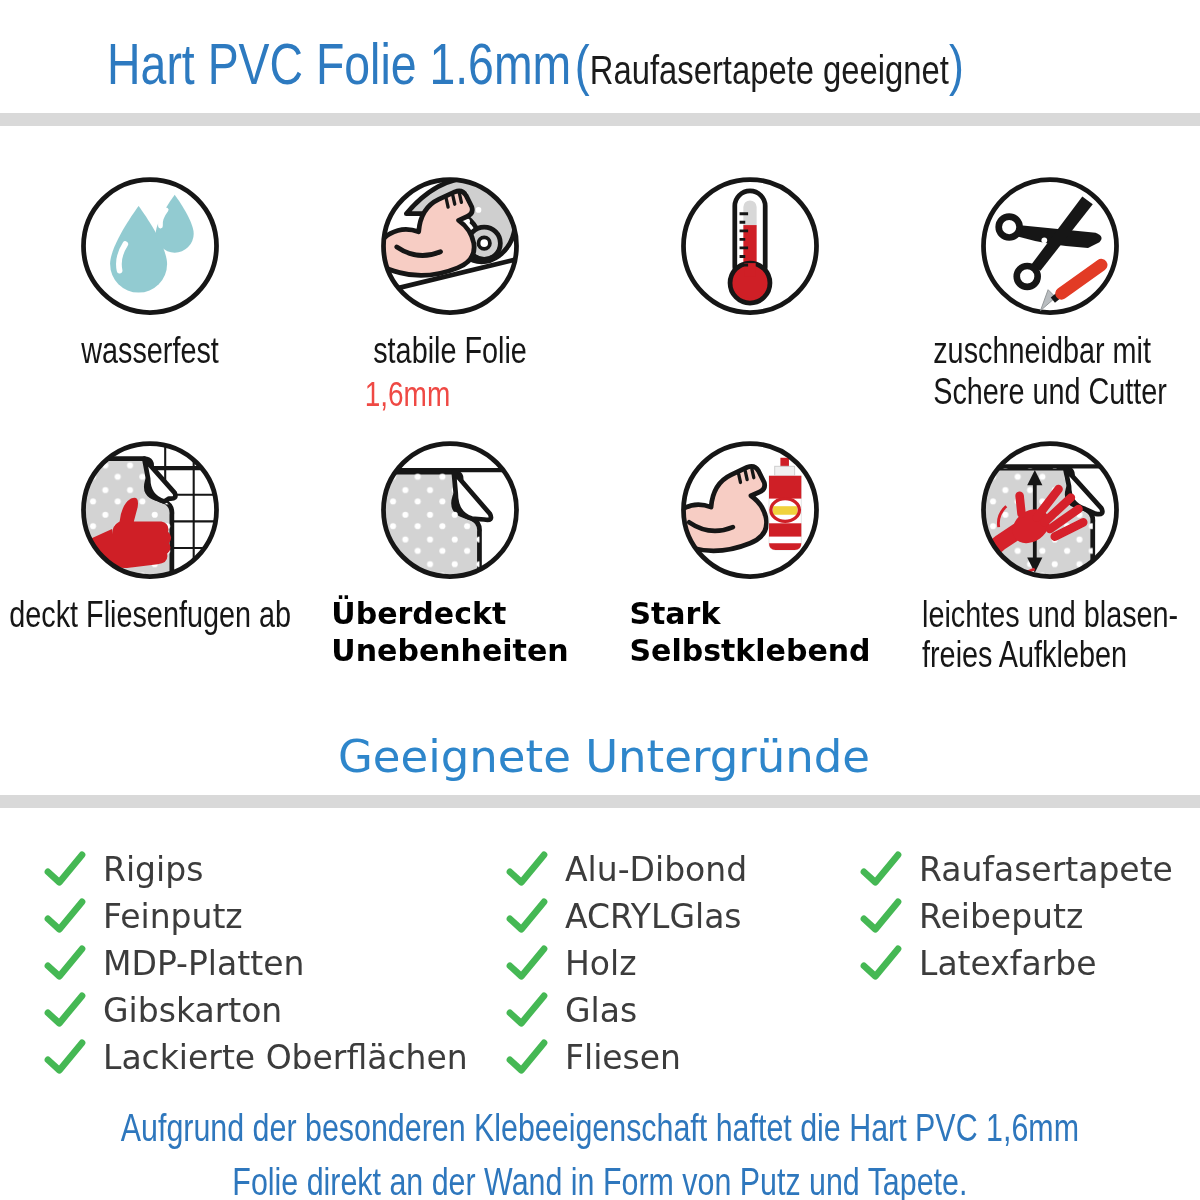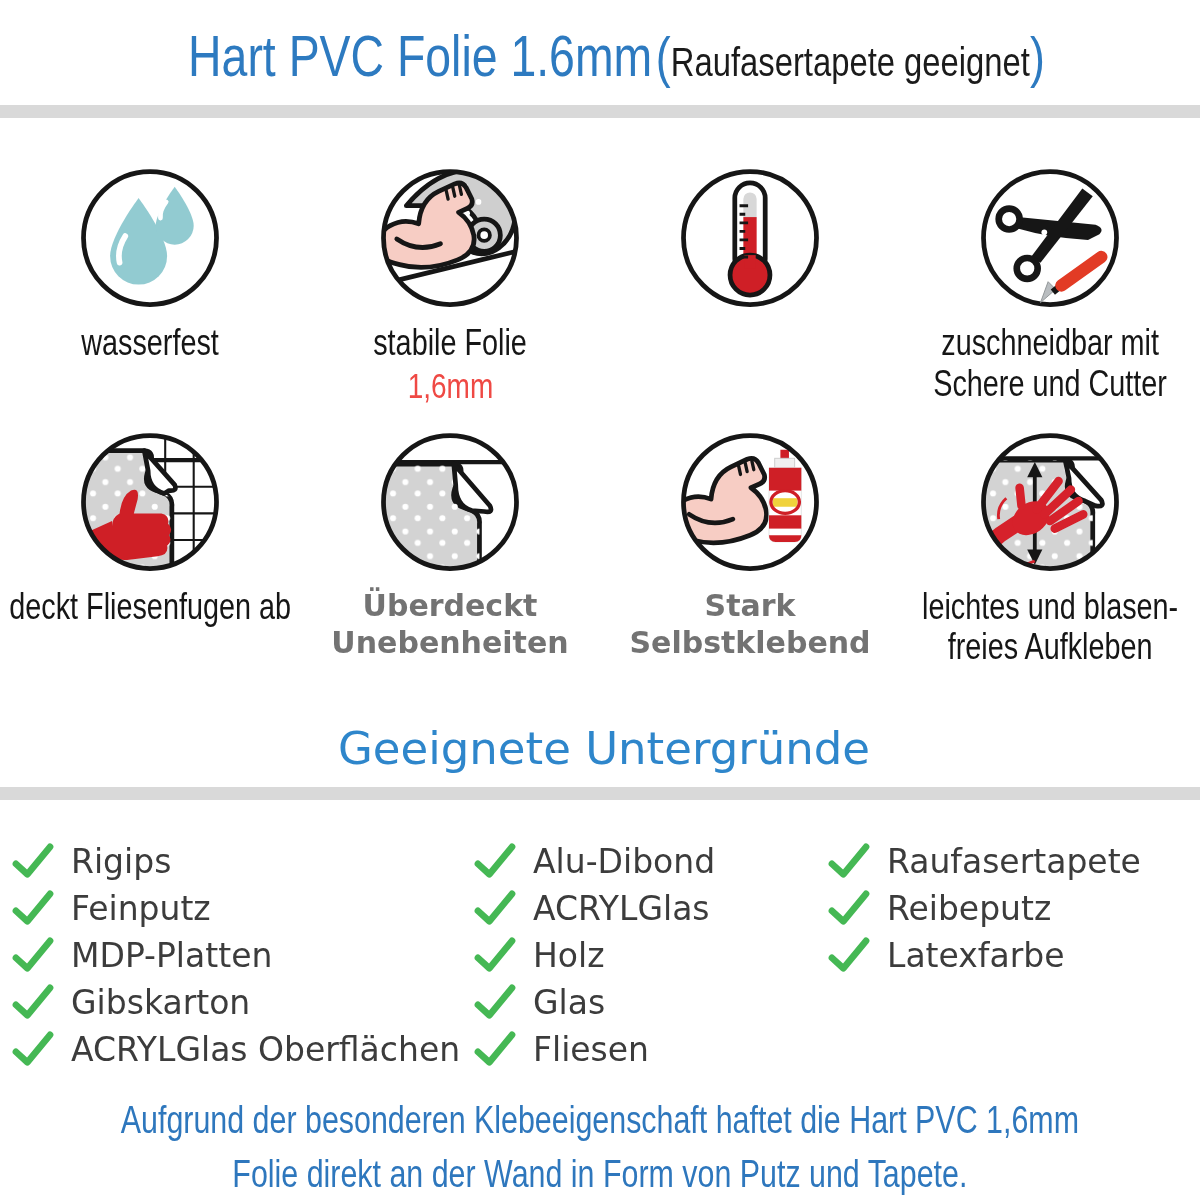--- a/index.html
+++ b/index.html
@@ -8,42 +8,42 @@
     --bar-gray:#d9d9d9; --text-dark:#1b1b1b;
   }
   *{box-sizing:border-box;}
   html,body{margin:0;padding:0;background:#fff;}
   .page{position:relative;width:1200px;height:1200px;background:#fff;overflow:hidden;
         font-family:"Liberation Sans",sans-serif;}
 
   
   .cond{display:inline-block;transform:scaleX(.8);transform-origin:center;white-space:nowrap;}
 
-  .title-row{text-align:center;padding-top:22px;white-space:nowrap;margin-left:32px;}
+  .title-row{padding-top:30px;white-space:nowrap;}
   .title-main{font-size:58px;color:var(--blue);}
   .title-paren{font-size:56px;color:var(--blue);}
   .title-note{font-size:41px;color:var(--text-dark);}
 
   .bar{height:13px;background:var(--bar-gray);}
   .bar-top{margin-top:16px;}
   .bar-mid{margin-top:12px;}
 
   .features{display:grid;grid-template-columns:repeat(4,300px);row-gap:20px;
             margin-top:44px;justify-items:center;}
-  .feature{text-align:center;}
+  .feature{text-align:left;}
   .ficon{width:152px;height:152px;display:block;margin:0 auto;}
   .label{font-size:36px;color:#161616;line-height:1.13;margin-top:9px;}
   .label .cond{line-height:1.13;}
   .sub{font-size:35px;color:var(--coral);margin-top:2px;}
-  .geo{font-family:"DejaVu Sans",sans-serif;font-weight:600;font-size:30px;line-height:1.25;color:#737373;}
+  .geo{font-family:"DejaVu Sans",sans-serif;font-weight:600;font-size:30px;line-height:1.25;color:#000000;}
 
   .suitable-heading{margin-top:54px;text-align:center;font-family:"DejaVu Sans",sans-serif;
                     font-size:45px;color:var(--heading-blue);margin-left:8px;}
 
-  .substrates{display:flex;padding-left:12px;margin-top:40px;}
+  .substrates{display:flex;padding-left:44px;margin-top:40px;}
   .scol{display:flex;flex-direction:column;gap:5px;}
   .scol-1{width:462px;}
   .scol-2{width:340px;justify-content:flex-end;}
   .scol-3{flex:1;padding-left:14px;}
   .item{display:flex;align-items:center;gap:17px;height:42px;}
   .check{width:42px;height:36px;flex:0 0 auto;}
   .item-label{font-family:"DejaVu Sans",sans-serif;font-size:33px;color:#3c3c3c;white-space:nowrap;}
 
   .footer{margin-top:24px;text-align:center;color:var(--footer-blue);
           font-size:38px;line-height:1.42;}
@@ -288,21 +288,21 @@
       <div class="item">
         <svg class="check" viewBox="0 0 44 38">
             <path d="M4,22 L16,33 L40,4" fill="none" stroke="#45b854" stroke-width="7" stroke-linecap="round" stroke-linejoin="round"></path>
           </svg>
         <span class="item-label">Gibskarton</span>
       </div>
       <div class="item">
         <svg class="check" viewBox="0 0 44 38">
             <path d="M4,22 L16,33 L40,4" fill="none" stroke="#45b854" stroke-width="7" stroke-linecap="round" stroke-linejoin="round"></path>
           </svg>
-        <span class="item-label">ACRYLGlas Oberflächen</span>
+        <span class="item-label">Lackierte Oberflächen</span>
       </div>
     </div>
 
     <div class="scol scol-2">
       <div class="item">
         <svg class="check" viewBox="0 0 44 38">
             <path d="M4,22 L16,33 L40,4" fill="none" stroke="#45b854" stroke-width="7" stroke-linecap="round" stroke-linejoin="round"></path>
           </svg>
         <span class="item-label">Alu-Dibond</span>
       </div>

